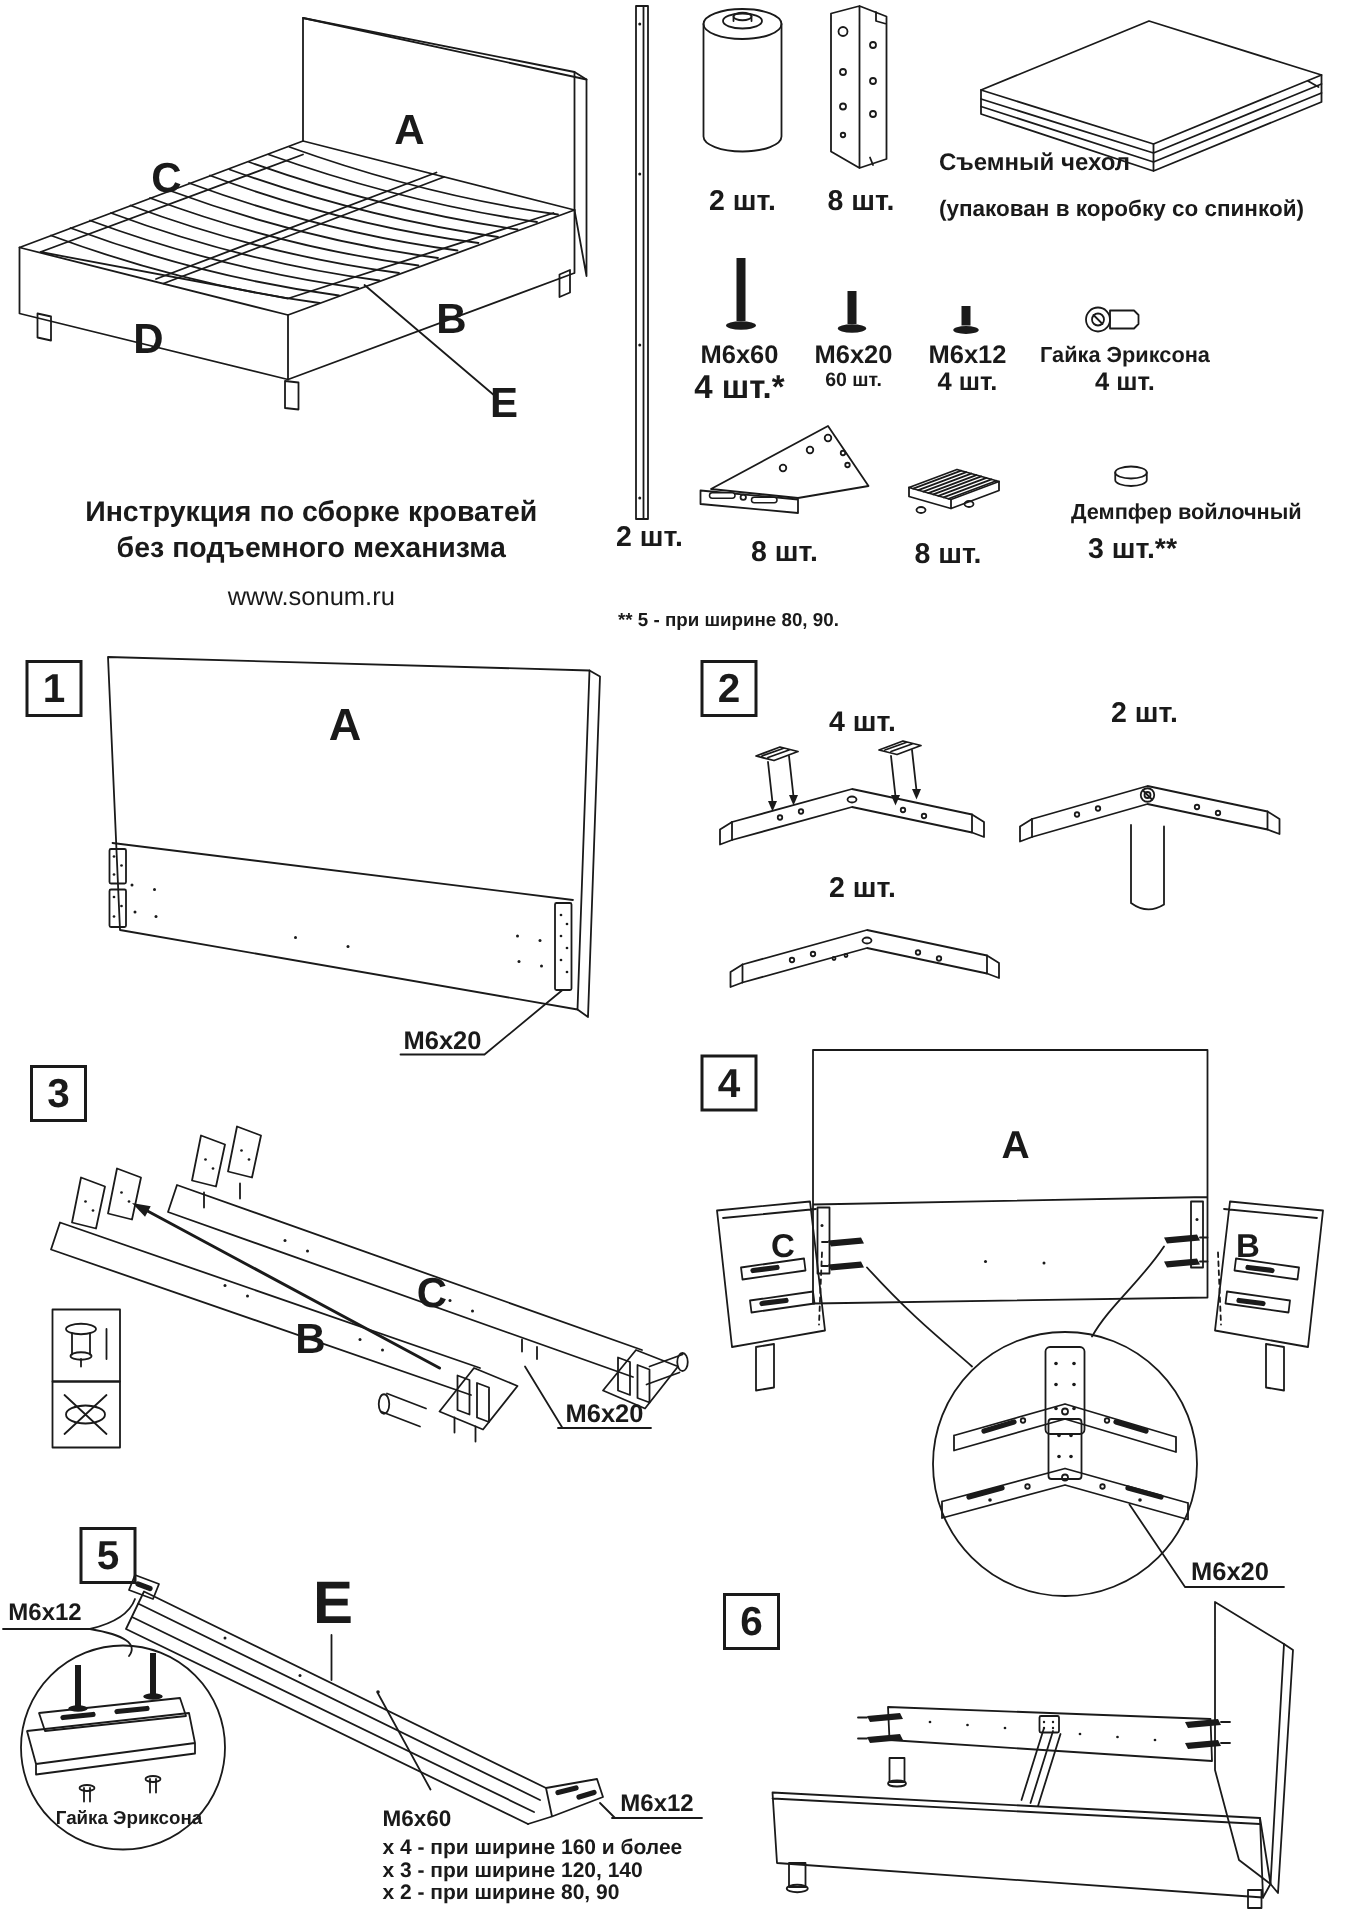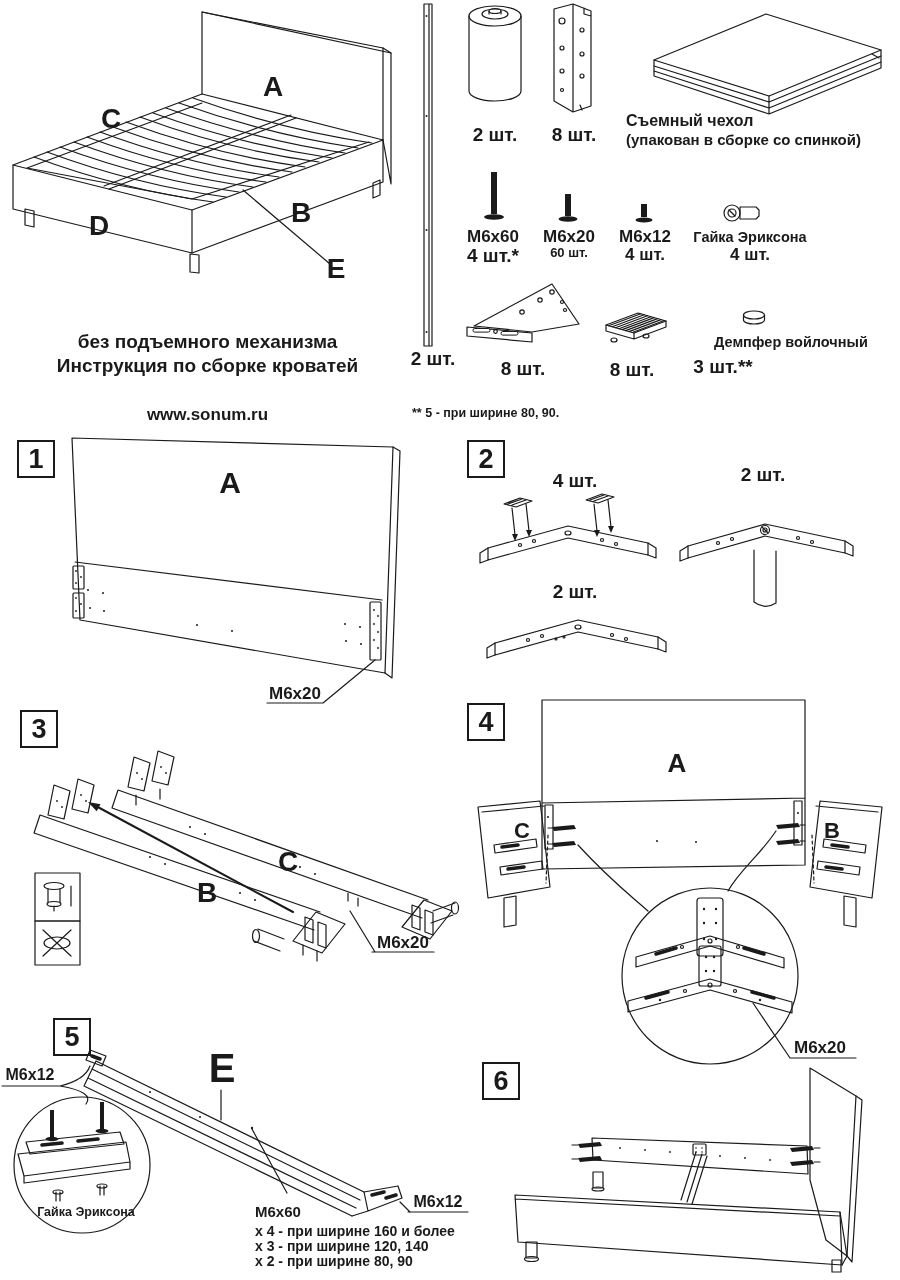--- a/index.html
+++ b/index.html
@@ -5,21 +5,21 @@
   html,body{margin:0;padding:0;background:#fff;}
   .sheet{position:relative;width:900px;height:1280px;background:#fff;overflow:hidden;
          font-family:"Liberation Sans",sans-serif;color:#1a1a1a;}
   .abs{position:absolute;}
   .qty{font-weight:bold;font-size:19px;text-align:center;white-space:nowrap;}
   .pname{font-weight:bold;font-size:16px;white-space:nowrap;}
   .pname-c{font-weight:bold;font-size:17px;text-align:center;white-space:nowrap;}
   .small-name{font-weight:bold;font-size:14.5px;text-align:center;white-space:nowrap;}
   .foot{font-weight:bold;font-size:12.5px;white-space:nowrap;}
   .title{font-weight:bold;font-size:19px;text-align:center;line-height:1.25;}
-  .www{font-weight:bold;font-size:17px;text-align:center;margin-top:27px;}
+  .www{font-weight:normal;font-size:17px;text-align:center;margin-top:10px;}
   .stepbox{width:34px;height:34px;border:2px solid #1a1a1a;text-align:center;
            line-height:34px;font-weight:bold;font-size:27px;background:#fff;}
   svg{display:block;}
   svg text{font-family:"Liberation Sans",sans-serif;font-weight:bold;fill:#1a1a1a;}
   .ln{stroke:#1a1a1a;fill:none;stroke-width:1.2;stroke-linejoin:round;stroke-linecap:round;}
   .fl{fill:#1a1a1a;stroke:none;}
   .slot{fill:#fff;stroke:#1a1a1a;stroke-width:1;}
 </style>
 </head>
 <body>
@@ -41,22 +41,22 @@
       <path d="M238,188 L325,262"></path>
     </g>
     <text x="268" y="94" font-size="28" text-anchor="middle">A</text>
     <text x="106" y="126" font-size="28" text-anchor="middle">C</text>
     <text x="94" y="233" font-size="28" text-anchor="middle">D</text>
     <text x="296" y="220" font-size="28" text-anchor="middle">B</text>
     <text x="331" y="276" font-size="28" text-anchor="middle">E</text>
   </svg>
 
   <div class="abs" style="left:30px;top:330px;width:355px">
+    <div class="title">Инструкция по сборке кроватей</div>
     <div class="title">без подъемного механизма</div>
-    <div class="title">Инструкция по сборке кроватей</div>
     <div class="www">www.sonum.ru</div>
   </div>
 
   <svg class="abs" style="left:419px;top:2px" width="18" height="346" viewBox="0 0 18 346">
     <g class="ln">
         <path d="M5,2 L13,2 L13,344 L5,344 Z M10,2 L10,344"></path>
       </g>
     <circle class="fl" cx="7.5" cy="14" r="1"></circle>
       <circle class="fl" cx="7.5" cy="114" r="1"></circle>
     <circle class="fl" cx="7.5" cy="228" r="1"></circle>
@@ -91,29 +91,29 @@
 
   <svg class="abs" style="left:650px;top:8px" width="235" height="108" viewBox="0 0 235 108">
     <g class="ln">
       <path d="M4,52 L116,6 L231,42 L119,88 Z"></path>
       <path d="M4,52 L4,58 L119,94 L119,88 M231,42 L231,48 L119,94"></path>
       <path d="M231,48 L231,54 L119,100 L119,94 M4,58 L4,63 L119,100"></path>
       <path d="M231,54 L231,60 L119,106 L119,100 M4,63 L4,68 L119,106"></path>
       <path d="M222,46 L229,50"></path>
     </g>
   </svg>
-  <div class="abs pname" style="left:626px;top:112px">Съемный чехол</div>
-  <div class="abs pname" style="left:626px;top:131px;font-size:15px">(упакован в сборке со спинкой)</div>
+  <div class="abs pname" style="left:626px;top:100px">Съемный чехол</div>
+  <div class="abs pname" style="left:626px;top:131px;font-size:15px">(упакован в коробку со спинкой)</div>
 
   <svg class="abs" style="left:483px;top:170px" width="22" height="56" viewBox="0 0 22 56">
     <rect class="fl" x="8" y="2" width="6" height="42"></rect>
       <ellipse class="fl" cx="11" cy="47" rx="10" ry="2.8"></ellipse>
   </svg>
   <div class="abs pname-c" style="left:458px;top:227px;width:70px">M6x60</div>
-  <div class="abs qty" style="left:458px;top:245px;width:70px;font-size:19px">4 шт.*</div>
+  <div class="abs qty" style="left:458px;top:245px;width:70px;font-size:22px">4 шт.*</div>
 
   <svg class="abs" style="left:557px;top:186px" width="22" height="40" viewBox="0 0 22 40">
     <rect class="fl" x="8" y="8" width="6" height="22"></rect>
       <ellipse class="fl" cx="11" cy="33" rx="9.5" ry="2.8"></ellipse>
   </svg>
   <div class="abs pname-c" style="left:534px;top:227px;width:70px">M6x20</div>
   <div class="abs qty" style="left:534px;top:245px;width:70px;font-size:13px">60 шт.</div>
 
   <svg class="abs" style="left:634px;top:194px" width="20" height="32" viewBox="0 0 20 32">
     <rect class="fl" x="7" y="10" width="6" height="13"></rect>
@@ -160,21 +160,21 @@
   </svg>
   <div class="abs qty" style="left:602px;top:359px;width:60px">8 шт.</div>
 
   <svg class="abs" style="left:741px;top:309px" width="26" height="18" viewBox="0 0 26 18">
     <g class="ln">
         <ellipse cx="13" cy="6" rx="10.5" ry="4"></ellipse>
         <path d="M2.5,6 L2.5,11 M23.5,6 L23.5,11 M2.5,11 A10.5,4 0 0 0 23.5,11"></path>
       </g>
   </svg>
   <div class="abs small-name" style="left:714px;top:334px;width:150px">Демпфер войлочный</div>
-  <div class="abs qty" style="left:668px;top:356px;width:110px">3 шт.**</div>
+  <div class="abs qty" style="left:700px;top:356px;width:110px">3 шт.**</div>
 
   <div class="abs foot" style="left:412px;top:406px;width:488px">** 5 - при ширине 80, 90.</div>
 
   <div class="abs stepbox" style="left:17px;top:440px">1</div>
   <svg class="abs" style="left:40px;top:430px" width="420" height="290" viewBox="0 0 420 290">
     <g class="ln">
       <path d="M32,8 L353,17 L345,243 L40,190 Z"></path>
       <path d="M353,17 L360,21 L352,248 L345,243"></path>
       <path d="M35,132 L342,170"></path>
       <rect x="33" y="136" width="11" height="23" rx="1"></rect>

